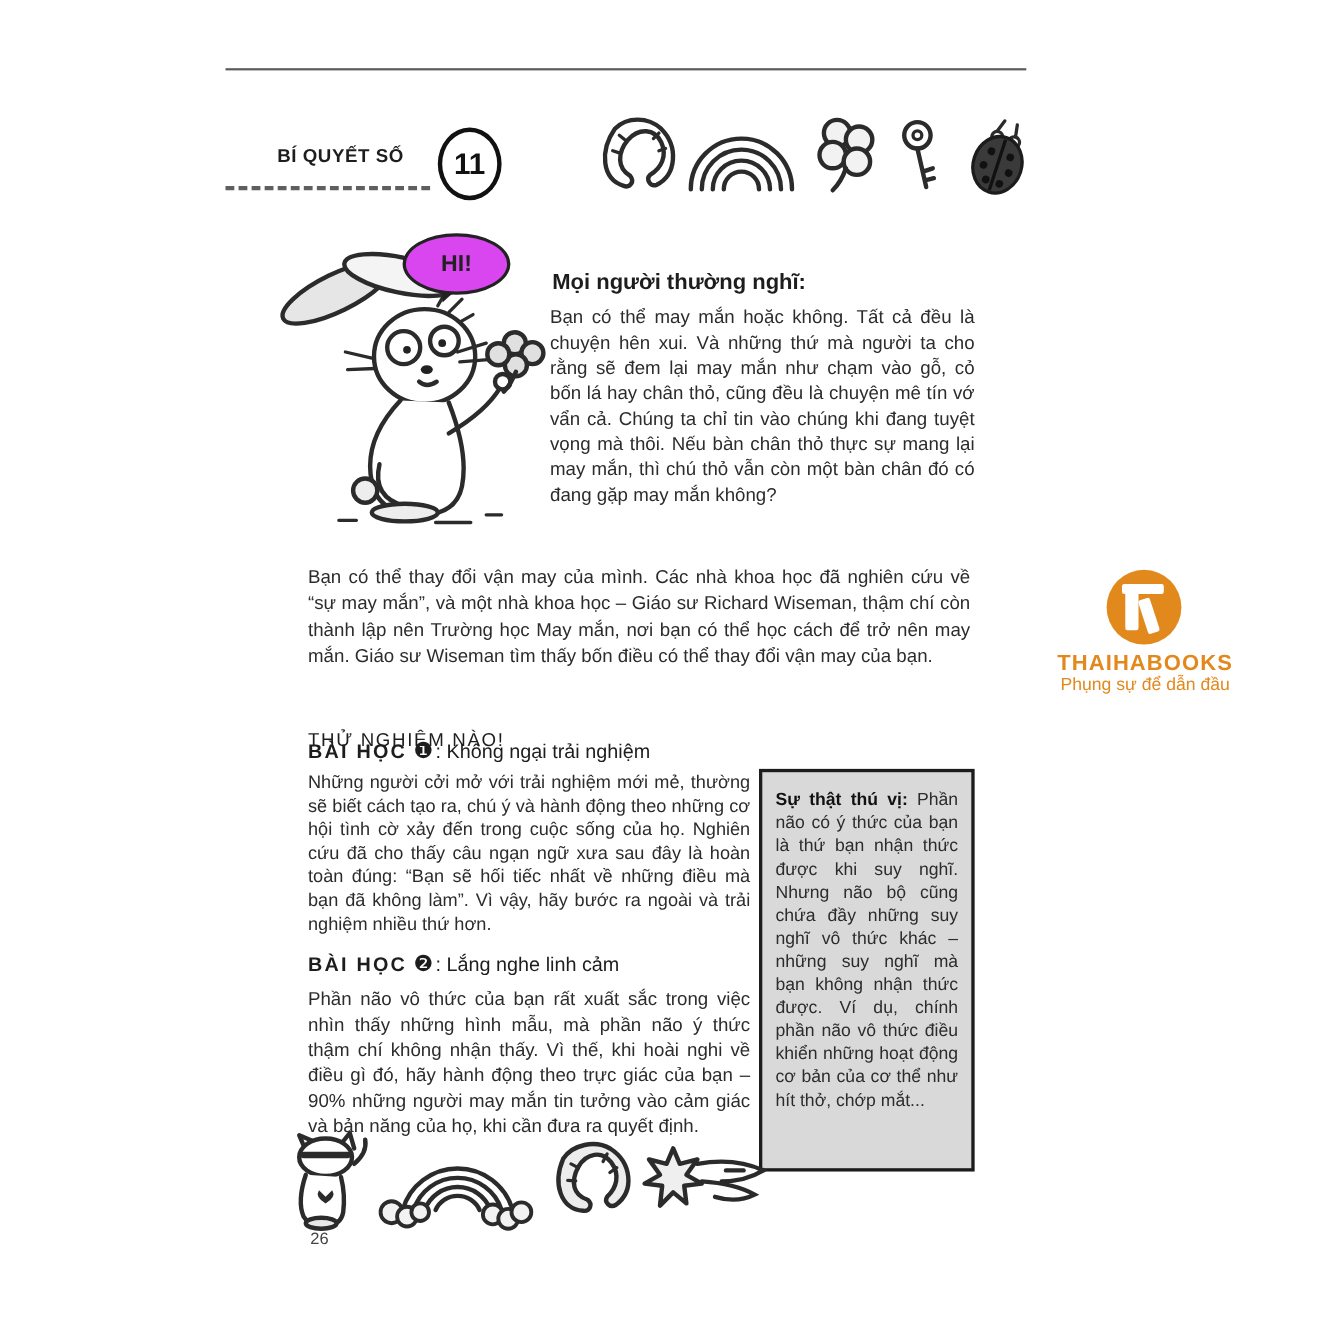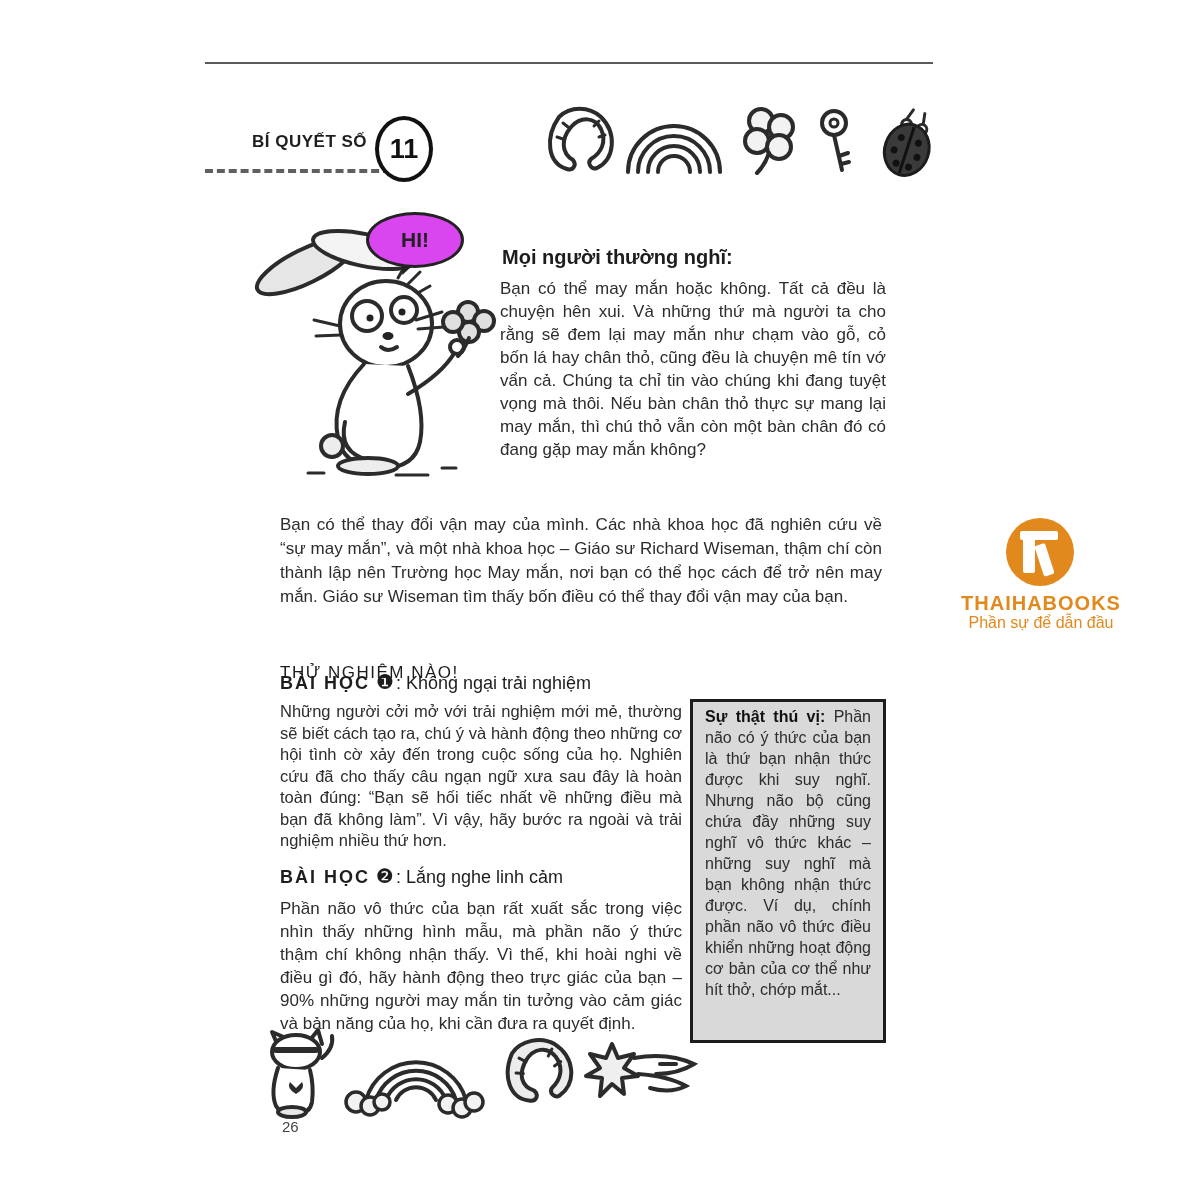--- a/index.html
+++ b/index.html
@@ -4,21 +4,21 @@
 <style>
   html,body{margin:0;padding:0;background:#ffffff;}
   #canvas{position:relative;width:1200px;height:1200px;background:#ffffff;overflow:hidden;
           font-family:"Liberation Sans","DejaVu Sans",sans-serif;color:#2e2e2e;}
   .abs{position:absolute;}
 
   
   .top-rule{left:205px;top:62px;width:728px;height:2px;background:#5a5a5a;}
   .badge-label{left:252px;top:132px;font-size:17px;font-weight:bold;color:#1d1d1d;letter-spacing:.5px;}
   .badge-dashes{left:205px;top:169px;width:186px;height:0;border-top:4px dashed #5f5f5f;}
-  .badge-circle{left:375px;top:116px;width:50px;height:58px;border:4px solid #111;border-radius:50%;
+  .badge-circle{left:398px;top:116px;width:50px;height:58px;border:4px solid #111;border-radius:50%;
                 background:#fff;display:flex;align-items:center;justify-content:center;
                 font-size:27px;font-weight:bold;color:#111;}
 
   
   .page-title{left:458px;top:188px;width:410px;font-size:29px;font-weight:bold;color:#151515;letter-spacing:-1px;white-space:nowrap;}
   .h-think{left:502px;top:246px;font-size:20px;font-weight:bold;color:#1d1d1d;}
   .h-secret{left:280px;top:484px;font-size:21px;font-weight:bold;color:#1d1d1d;}
   .h-experiment{left:280px;top:663px;font-size:17px;font-weight:normal;color:#1d1d1d;letter-spacing:1.5px;}
   .lesson-head{font-size:18px;color:#1d1d1d;white-space:nowrap;}
   .lesson-head .lbl{font-weight:bold;letter-spacing:2px;}
@@ -28,21 +28,21 @@
 
   
   .para{font-size:17px;line-height:23px;text-align:justify;color:#2c2c2c;}
   .p-think{left:500px;top:277px;width:386px;}
   .p-secret{left:280px;top:513px;width:602px;line-height:24px;}
   .p-lesson1{left:280px;top:701px;width:402px;line-height:21.5px;font-size:16.5px;}
   .p-lesson2{left:280px;top:897px;width:402px;line-height:23px;}
 
   
   .fact-box{left:690px;top:699px;width:166px;height:330px;background:#d9d9d9;border:3px solid #1c1c1c;
-            padding:4px 12px;font-size:16px;line-height:21px;text-align:justify;color:#2c2c2c;}
+            padding:15px 12px;font-size:16px;line-height:21px;text-align:justify;color:#2c2c2c;}
   .fact-box b{color:#111;}
 
   
   .bubble{left:366px;top:212px;width:92px;height:50px;background:#d946ef;border:3px solid #222;
           border-radius:50%;display:flex;align-items:center;justify-content:center;
           font-weight:bold;font-size:21px;color:#222;z-index:3;}
   .bubble-tail{left:398px;top:258px;width:0;height:0;border-left:7px solid transparent;
                border-right:10px solid transparent;border-top:18px solid #222;transform:rotate(18deg);z-index:2;}
 
   
@@ -212,15 +212,15 @@
   <div class="abs logo-circle">
     <svg width="68" height="68" viewBox="0 0 68 68">
       <g fill="#ffffff">
         <rect x="17" y="13" width="12" height="42" rx="2"></rect>
         <rect x="14" y="13" width="38" height="9" rx="2"></rect>
         <rect x="33" y="26" width="11" height="32" rx="2" transform="rotate(-18 38 42)"></rect>
       </g>
     </svg>
   </div>
   <div class="abs logo-brand">THAIHABOOKS</div>
-  <div class="abs logo-slogan">Phần sự để dẫn đầu</div>
+  <div class="abs logo-slogan">Phụng sự để dẫn đầu</div>
 
 </div>
 
 </body></html>

